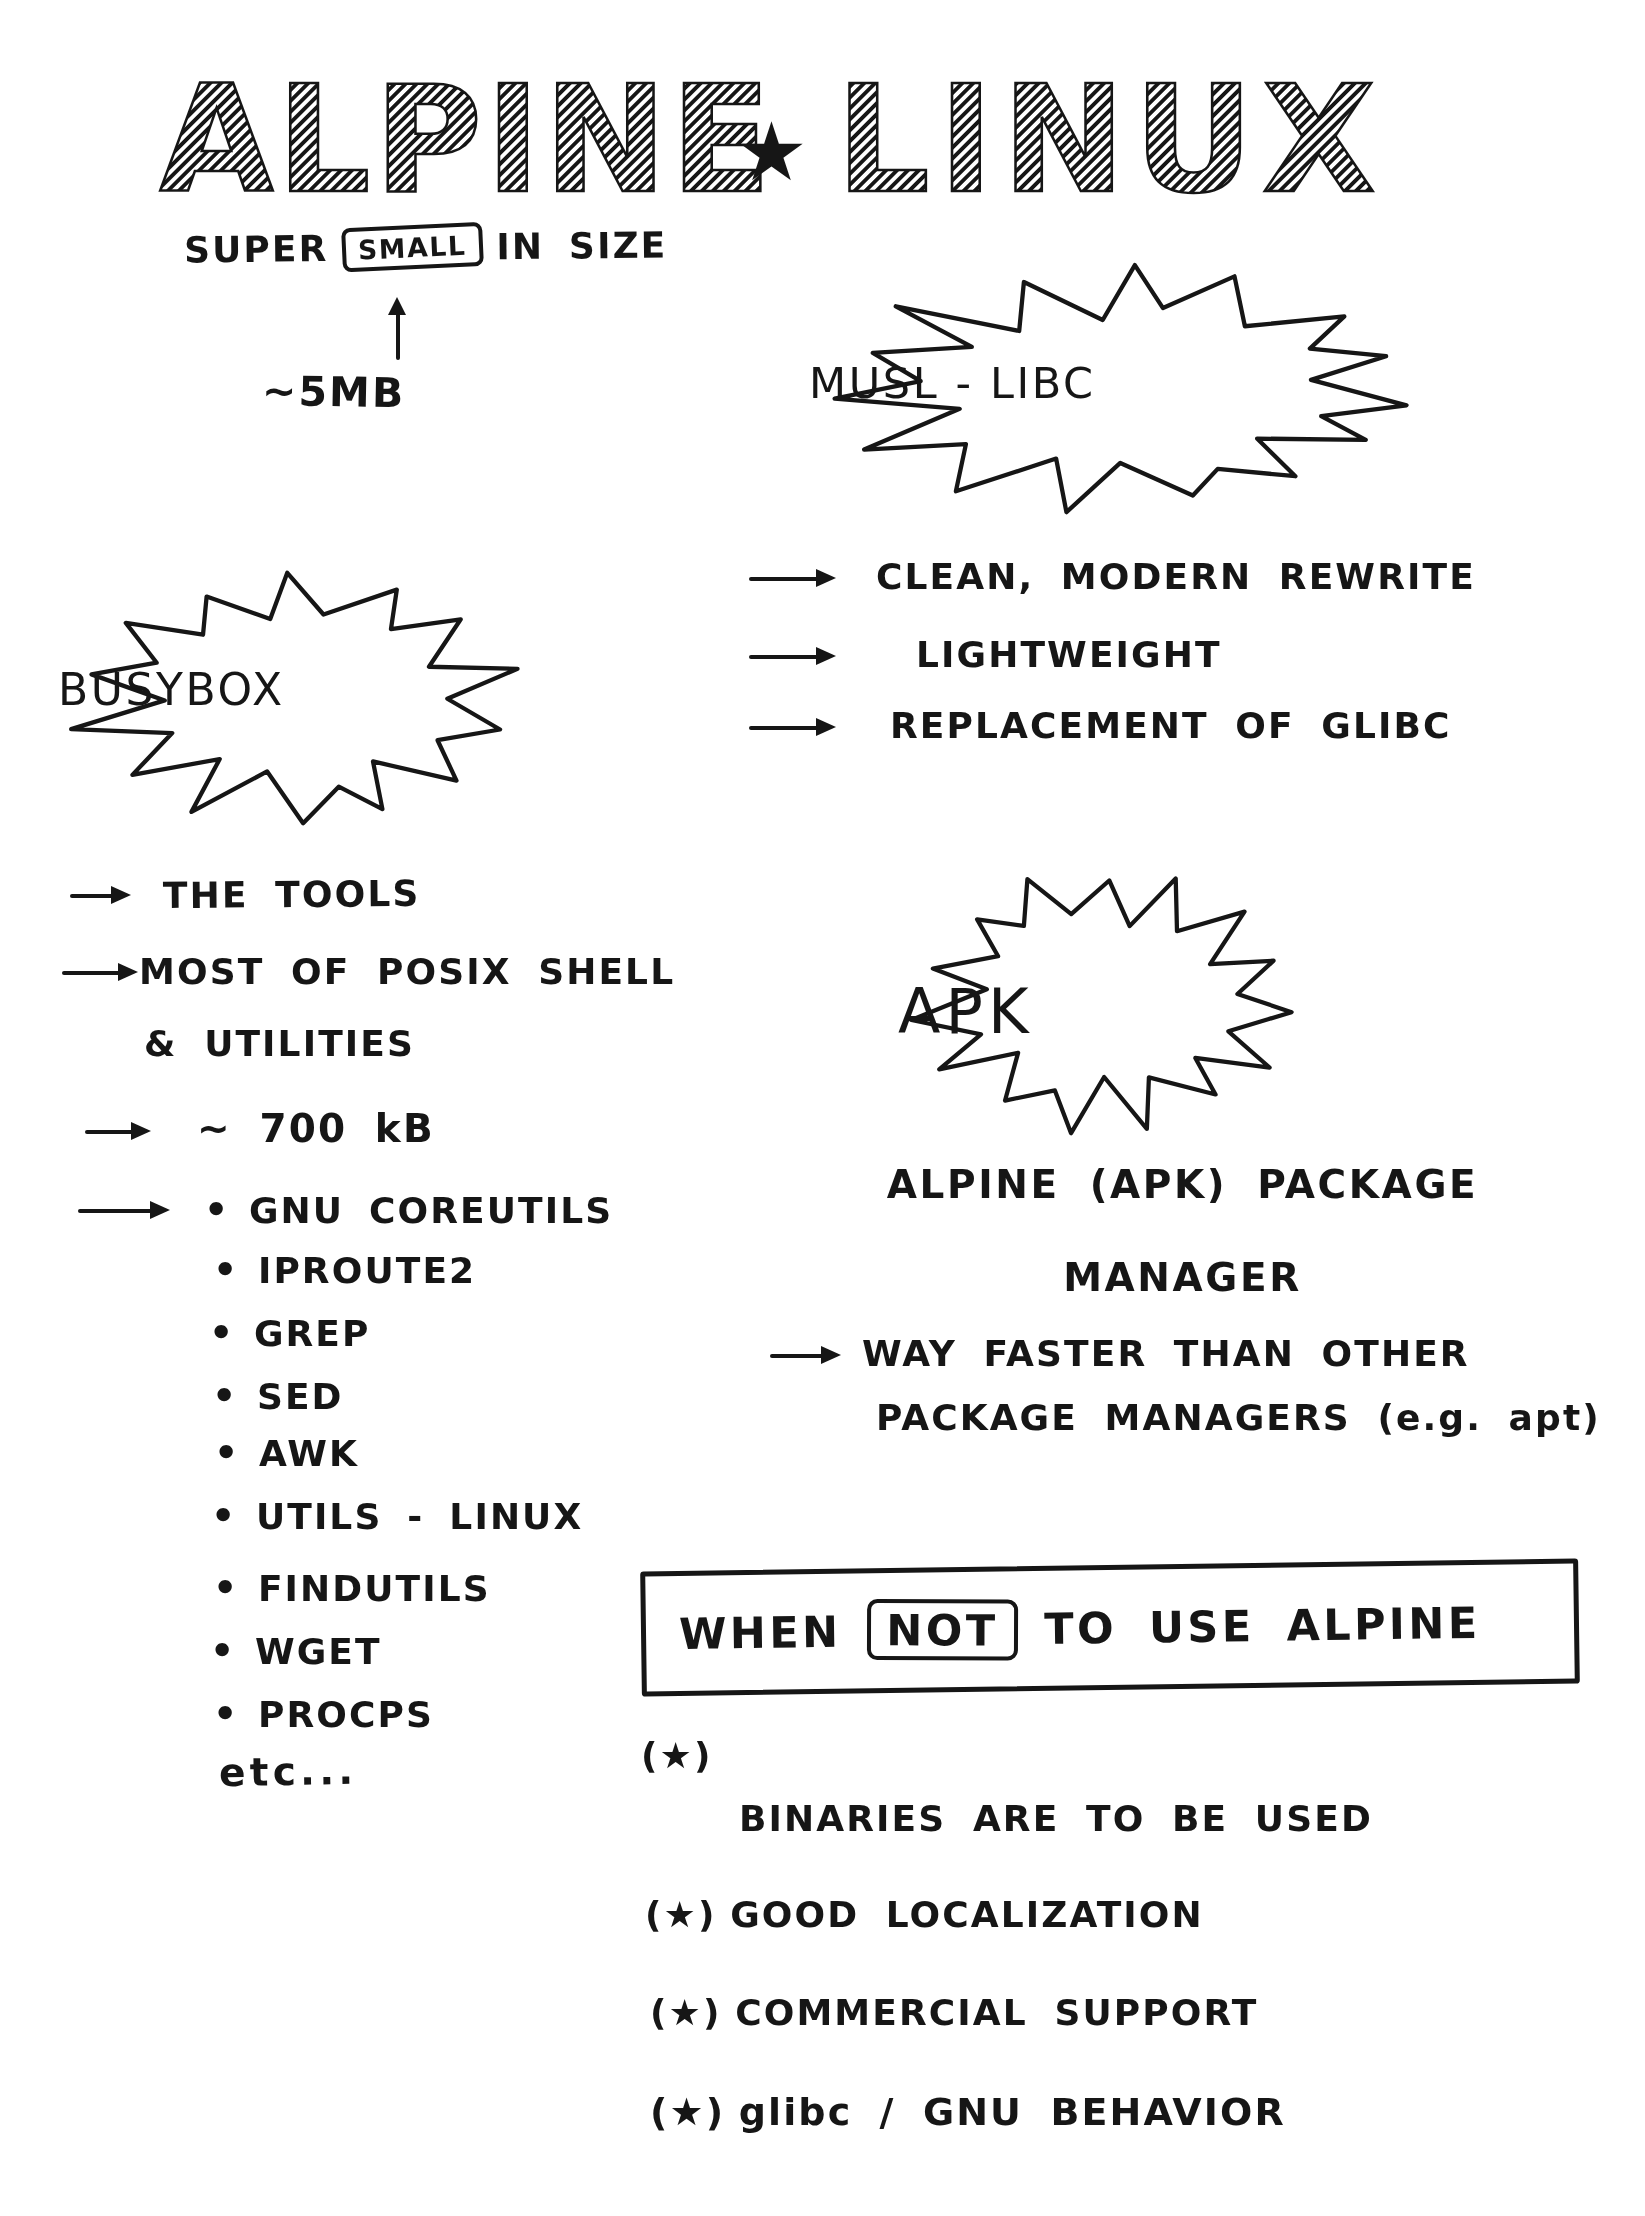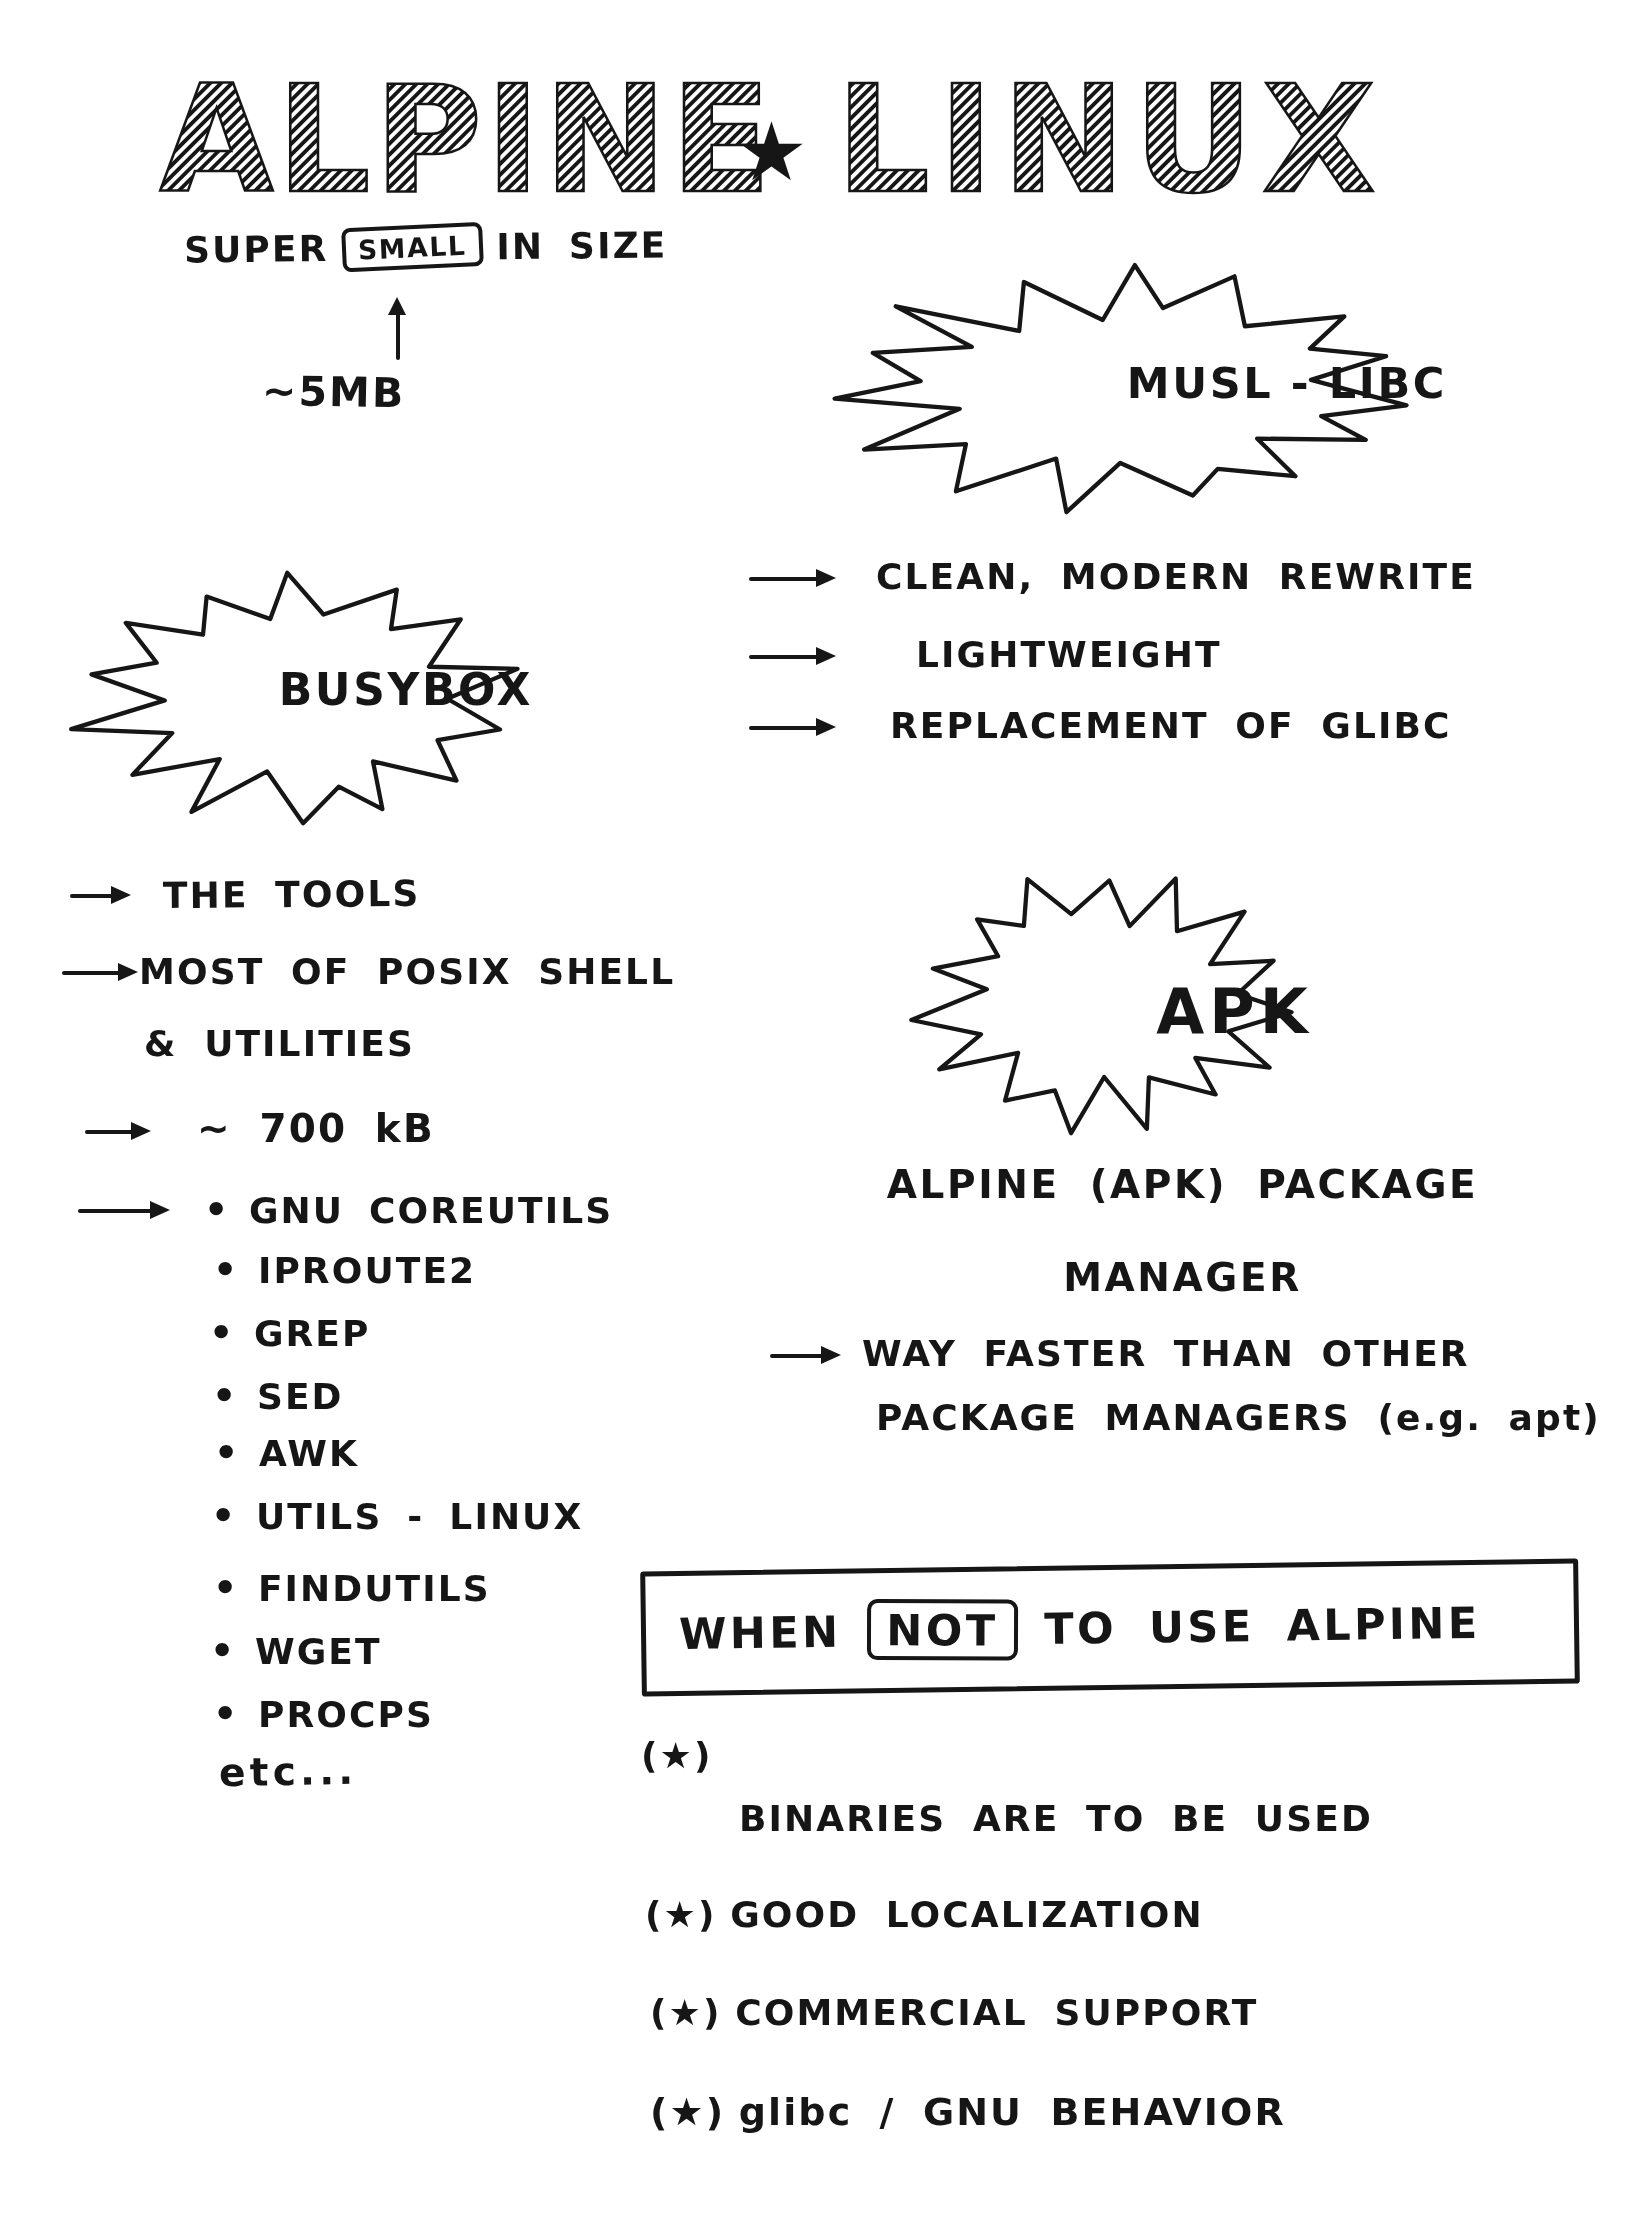--- a/index.html
+++ b/index.html
@@ -10,21 +10,21 @@
   .abs{position:absolute;}
   
   .line{
     position:absolute;font-weight:700;color:#161616;white-space:nowrap;
     font-size:36px;letter-spacing:2.1px;word-spacing:12px;line-height:1.15;
   }
   .s46{font-size:39px;}
   .s48{font-size:41px;}
   
   .burst-label{
-    position:absolute;text-align:right;font-weight:700;color:#161616;
+    position:absolute;text-align:left;font-weight:400;color:#161616;
     letter-spacing:2.6px;white-space:nowrap;
   }
   svg[data-burst] polygon{fill:#ffffff;stroke:#161616;stroke-width:5;stroke-linejoin:round;}
   
   .title-word{font-family:"DejaVu Sans",sans-serif;font-weight:700;font-size:172px;
     fill:url(#hatch);stroke:#161616;stroke-width:3px;letter-spacing:4px;}
   .title-word2{letter-spacing:10px;}
   .title-star{font-family:"DejaVu Sans",sans-serif;font-size:95px;fill:#161616;}
   
   .ar{position:absolute;height:4.3px;background:#161616;border-radius:2.6px;}

